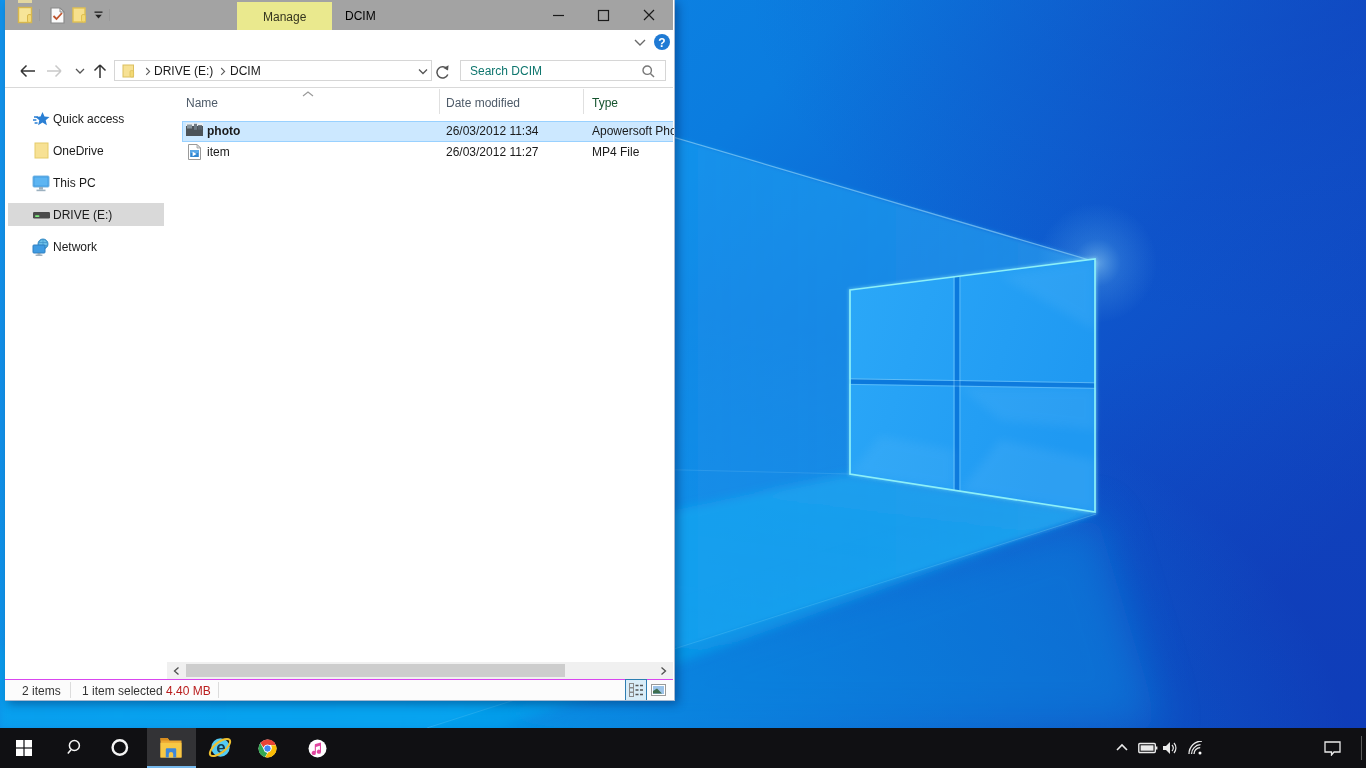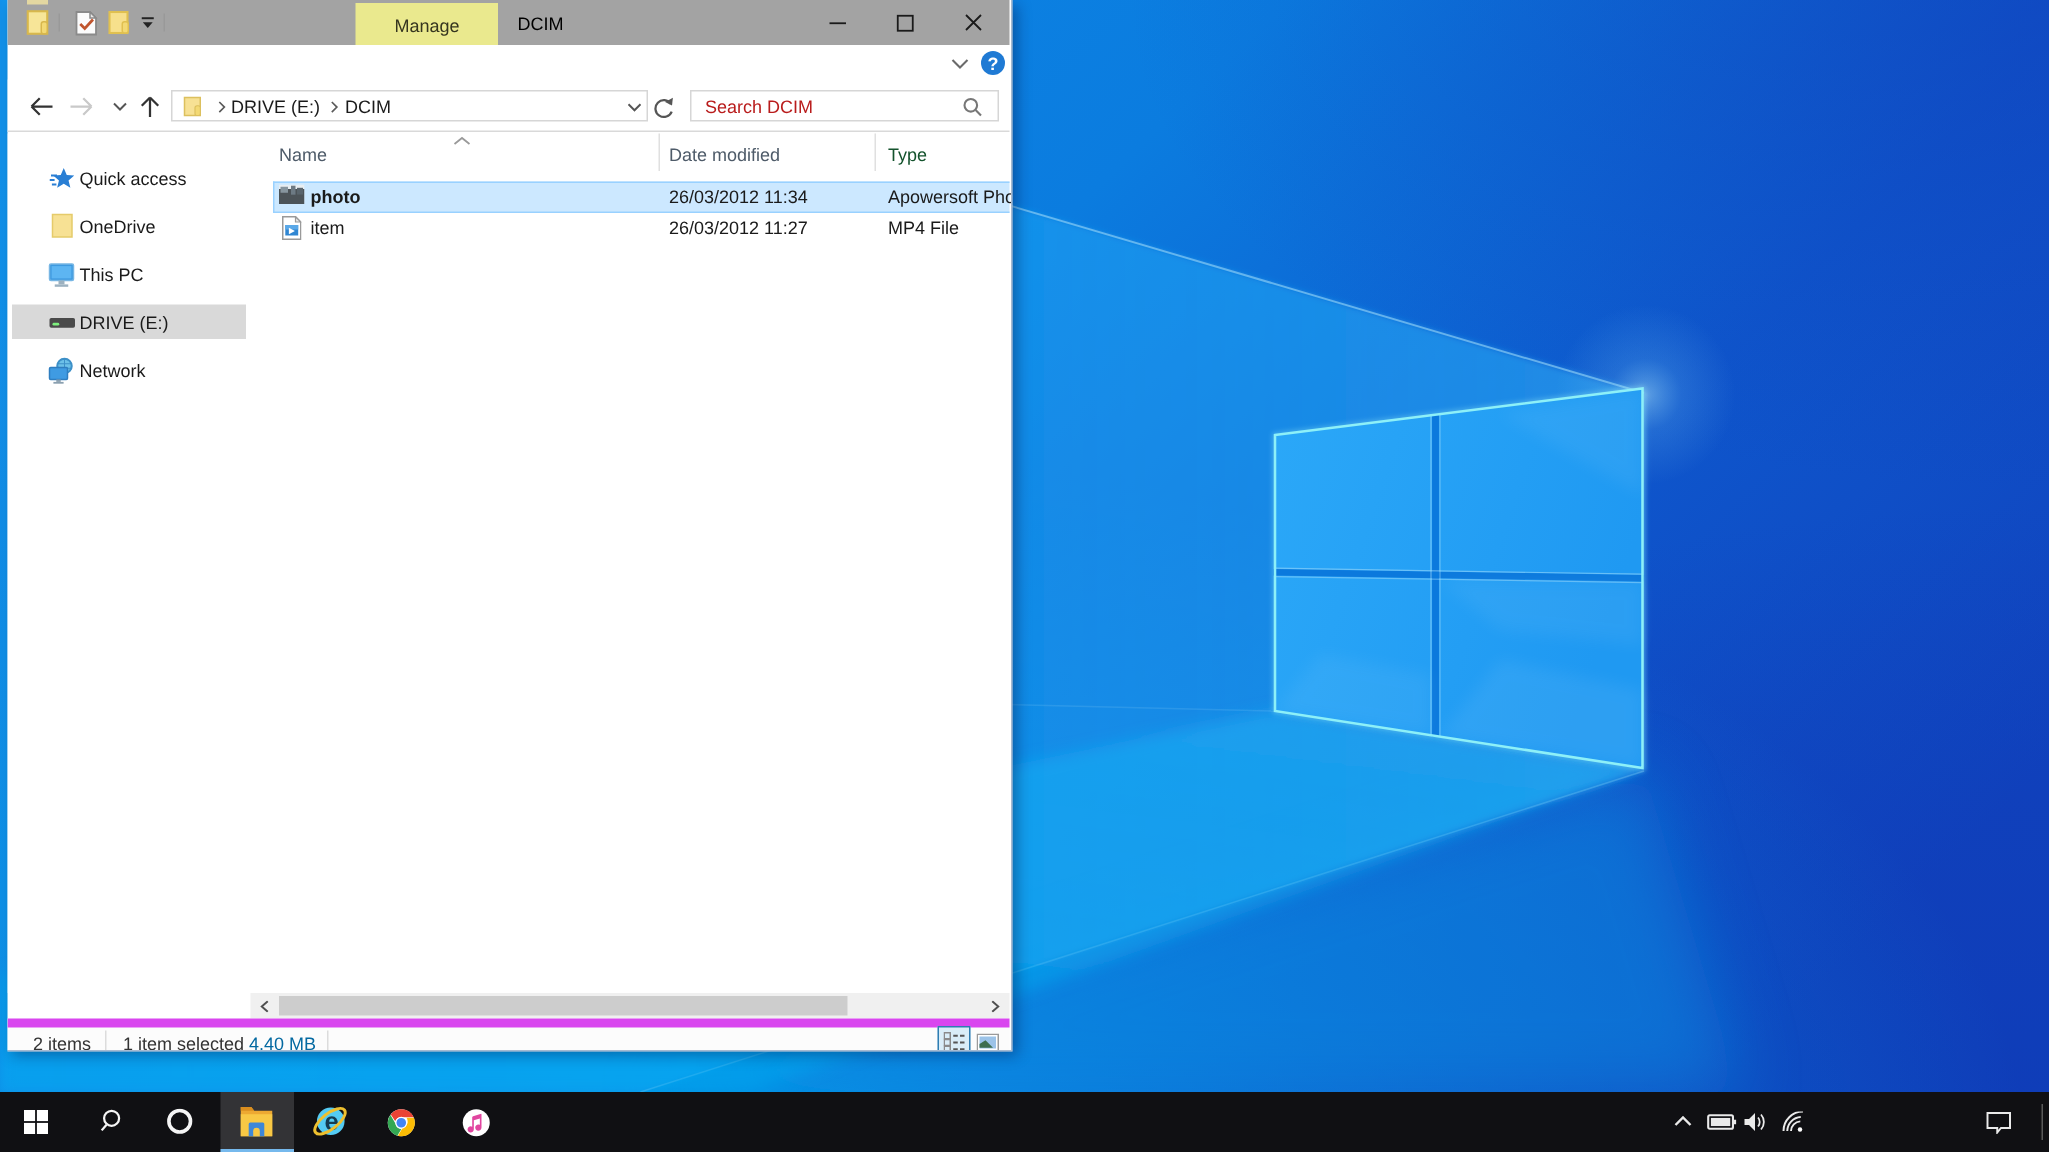--- a/index.html
+++ b/index.html
@@ -181,21 +181,21 @@
           <path d="M2 1.5 l4 4 l4 -4" stroke="#555" stroke-width="1.3" fill="none"></path>
         </svg>
     </div>
 
     <svg class="abs" style="left:429px;top:11px" width="16" height="15" viewBox="0 0 16 15">
       <path d="M13.2 5.2 a5.6 5.6 0 1 0 0.6 5.2" fill="none" stroke="#555" stroke-width="1.5"></path>
       <path d="M14.6 1.2 l-0.6 5.2 -4.6 -2.4 z" fill="#555"></path>
     </svg>
 
     <div class="abs" style="left:455px;top:7px;width:206px;height:21px;border:1px solid #d6d6d6;background:#fff;">
-      <div class="t" style="left:9px;top:3px;color:#b91c1c;text-align:right;">Search DCIM</div>
+      <div class="t" style="left:9px;top:3px;color:#0f766e;text-align:right;">Search DCIM</div>
       <svg class="abs" style="left:180px;top:3px" width="15" height="15" viewBox="0 0 15 15">
         <circle cx="6.2" cy="6.2" r="4.2" fill="none" stroke="#777" stroke-width="1.4"></circle>
         <line x1="9.4" y1="9.4" x2="13" y2="13" stroke="#777" stroke-width="1.4"></line>
       </svg>
     </div>
   </div>
 
   <div class="abs" style="left:0;top:89px;width:668px;height:573px;background:#fff;">
 
     <div class="abs" style="left:0;top:0;width:162px;height:573px;">
@@ -271,25 +271,25 @@
       <svg class="abs" style="left:6px;top:5px" width="8" height="8" viewBox="0 0 8 8">
           <path d="M5.5 0.5 L1.5 4 l4 3.5" fill="none" stroke="#505050" stroke-width="1.3"></path>
         </svg>
       <div class="abs" style="left:19px;top:2px;width:379px;height:13px;background:#cdcdcd;"></div>
       <svg class="abs" style="left:492px;top:5px" width="8" height="8" viewBox="0 0 8 8">
           <path d="M2.5 0.5 L6.5 4 l-4 3.5" fill="none" stroke="#505050" stroke-width="1.3"></path>
         </svg>
     </div>
   </div>
 
-  <div class="abs" style="left:0;top:679px;width:668px;height:21px;background:#fcfcfc;border-top:6px solid #d946ef;">
+  <div class="abs" style="left:0;top:679px;width:668px;height:21px;background:#fcfcfc;border-top:1px solid #d946ef;">
     <div class="t" style="left:17px;top:4px;color:#333;">2 items</div>
     <div class="abs" style="left:65px;top:2px;width:1px;height:16px;background:#dcdcdc;"></div>
     <div class="t" style="left:77px;top:4px;color:#333;">1 item selected</div>
-    <div class="t" style="left:161px;top:4px;color:#0369a1;">4.40 MB</div>
+    <div class="t" style="left:161px;top:4px;color:#b91c1c;">4.40 MB</div>
     <div class="abs" style="left:213px;top:2px;width:1px;height:16px;background:#dcdcdc;"></div>
 
     <div class="abs" style="left:620px;top:-1px;width:22px;height:22px;border:1px solid #2e7db2;background:#d9edf8;">
       <svg class="abs" style="left:3px;top:3px" width="15" height="14" viewBox="0 0 15 14">
         <rect x="0.5" y="0.5" width="4" height="4" fill="none" stroke="#8a8a8a"></rect>
         <rect x="0.5" y="5" width="4" height="4" fill="none" stroke="#8a8a8a"></rect>
         <rect x="0.5" y="9.5" width="4" height="4" fill="none" stroke="#8a8a8a"></rect>
         <g stroke="#555" stroke-width="1.4">
             <path d="M6.5 2.5 h3 M11 2.5 h3 M6.5 7 h3 M11 7 h3 M6.5 11.5 h3 M11 11.5 h3"></path>
           </g>

